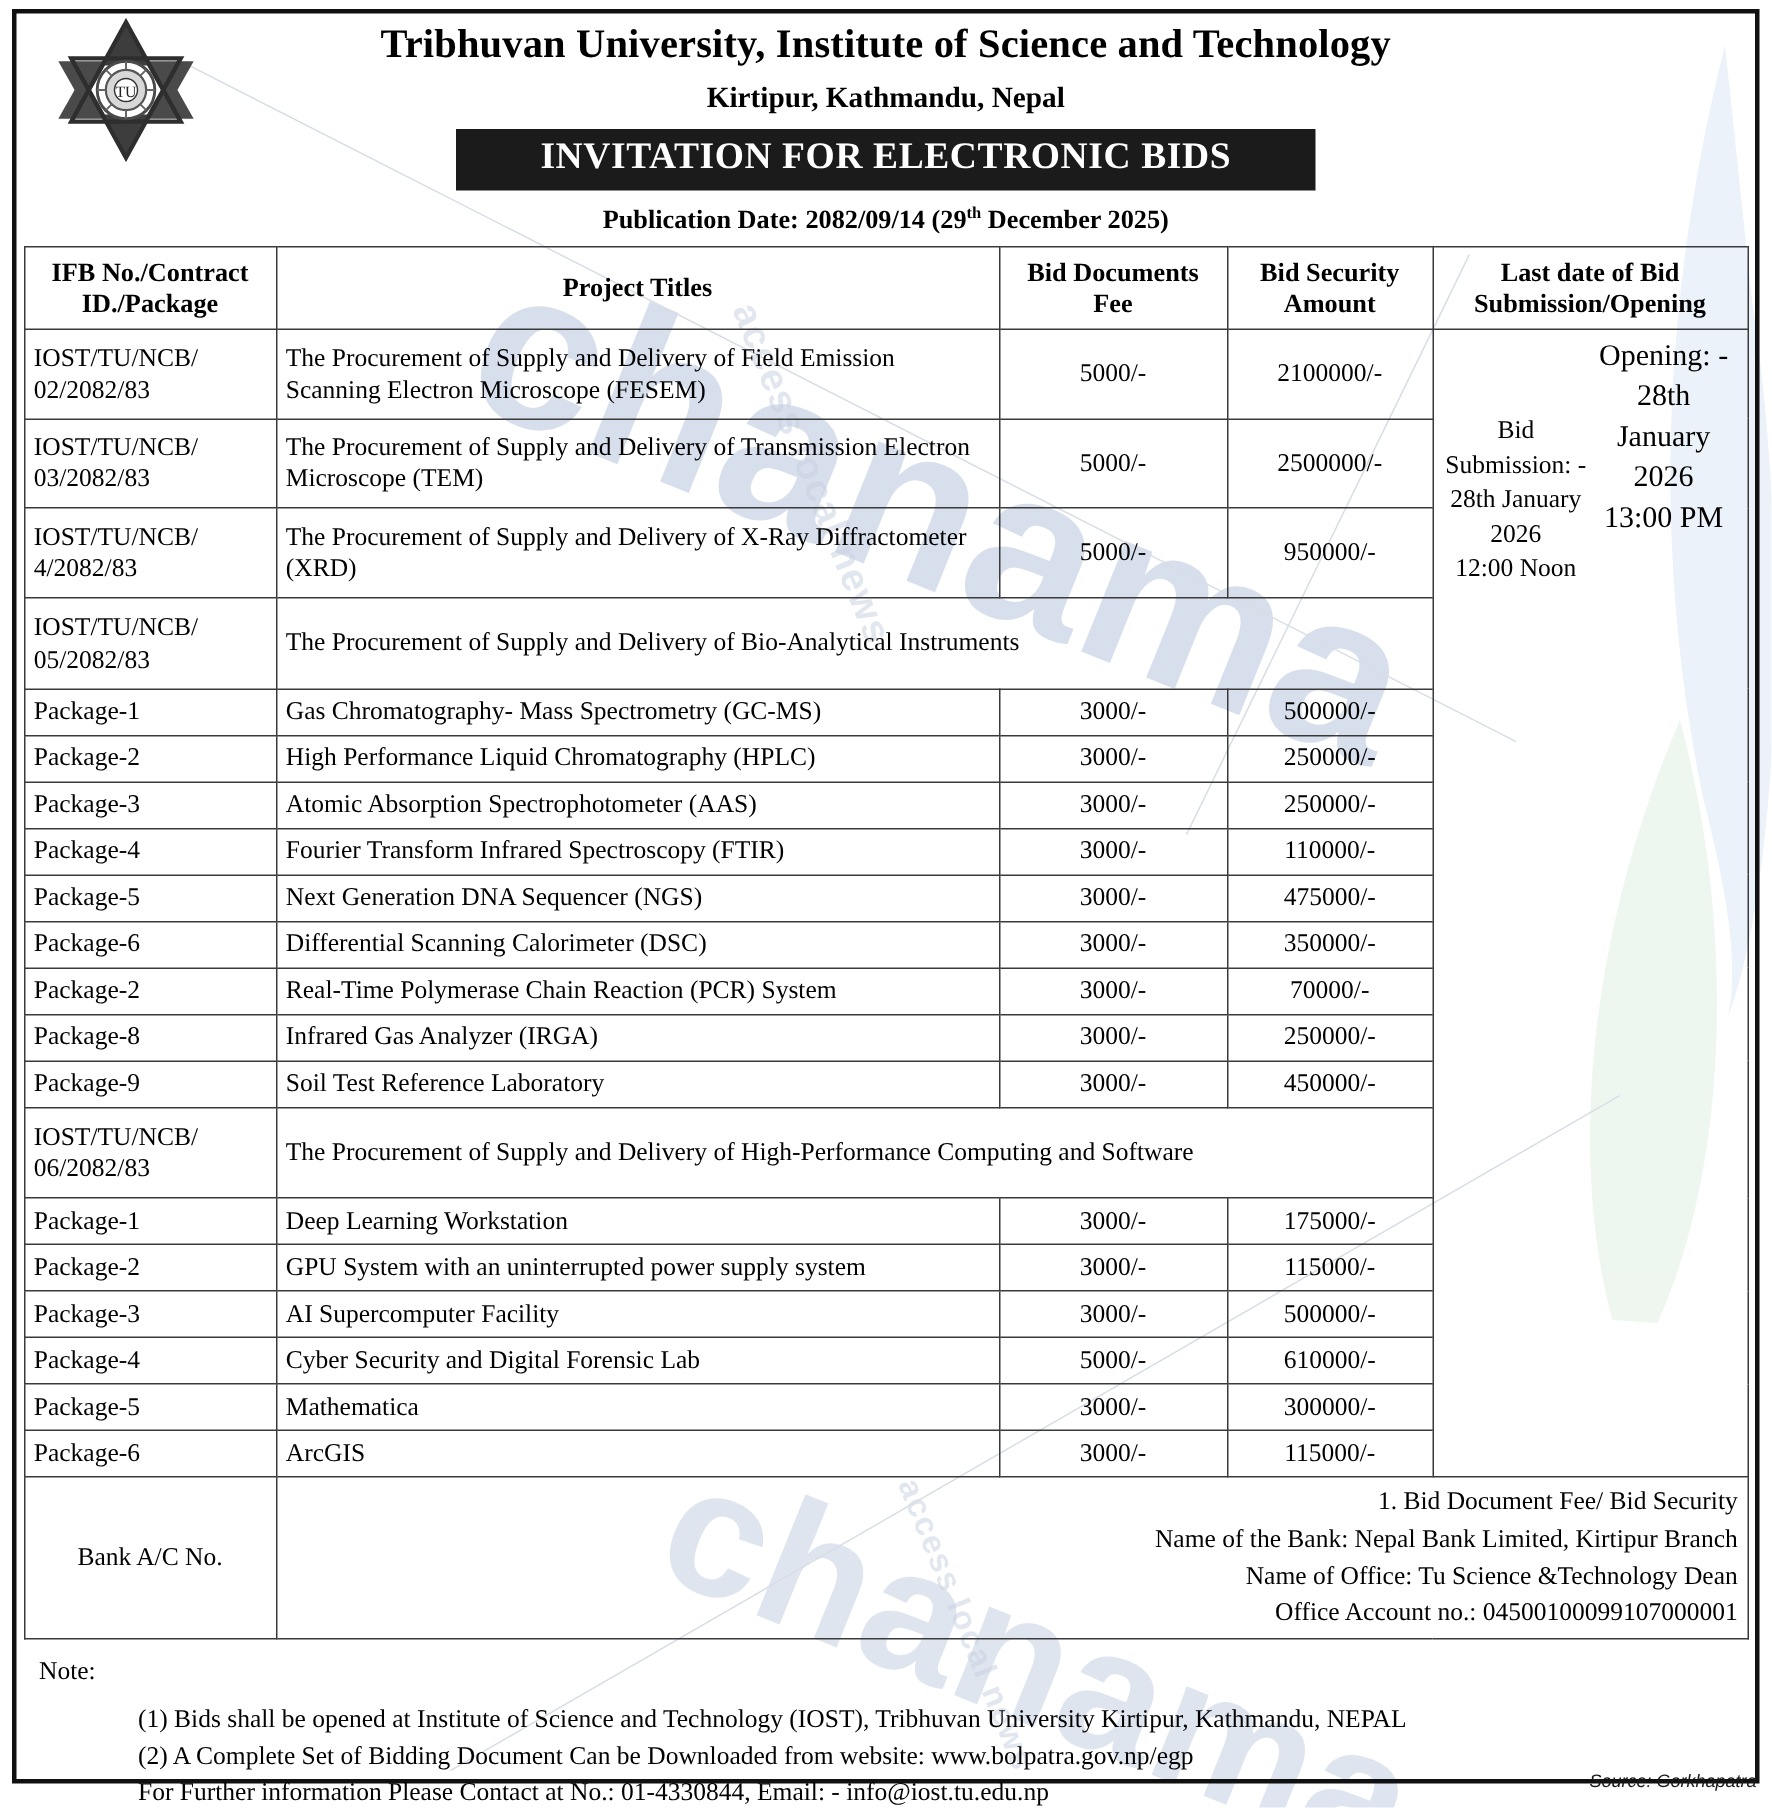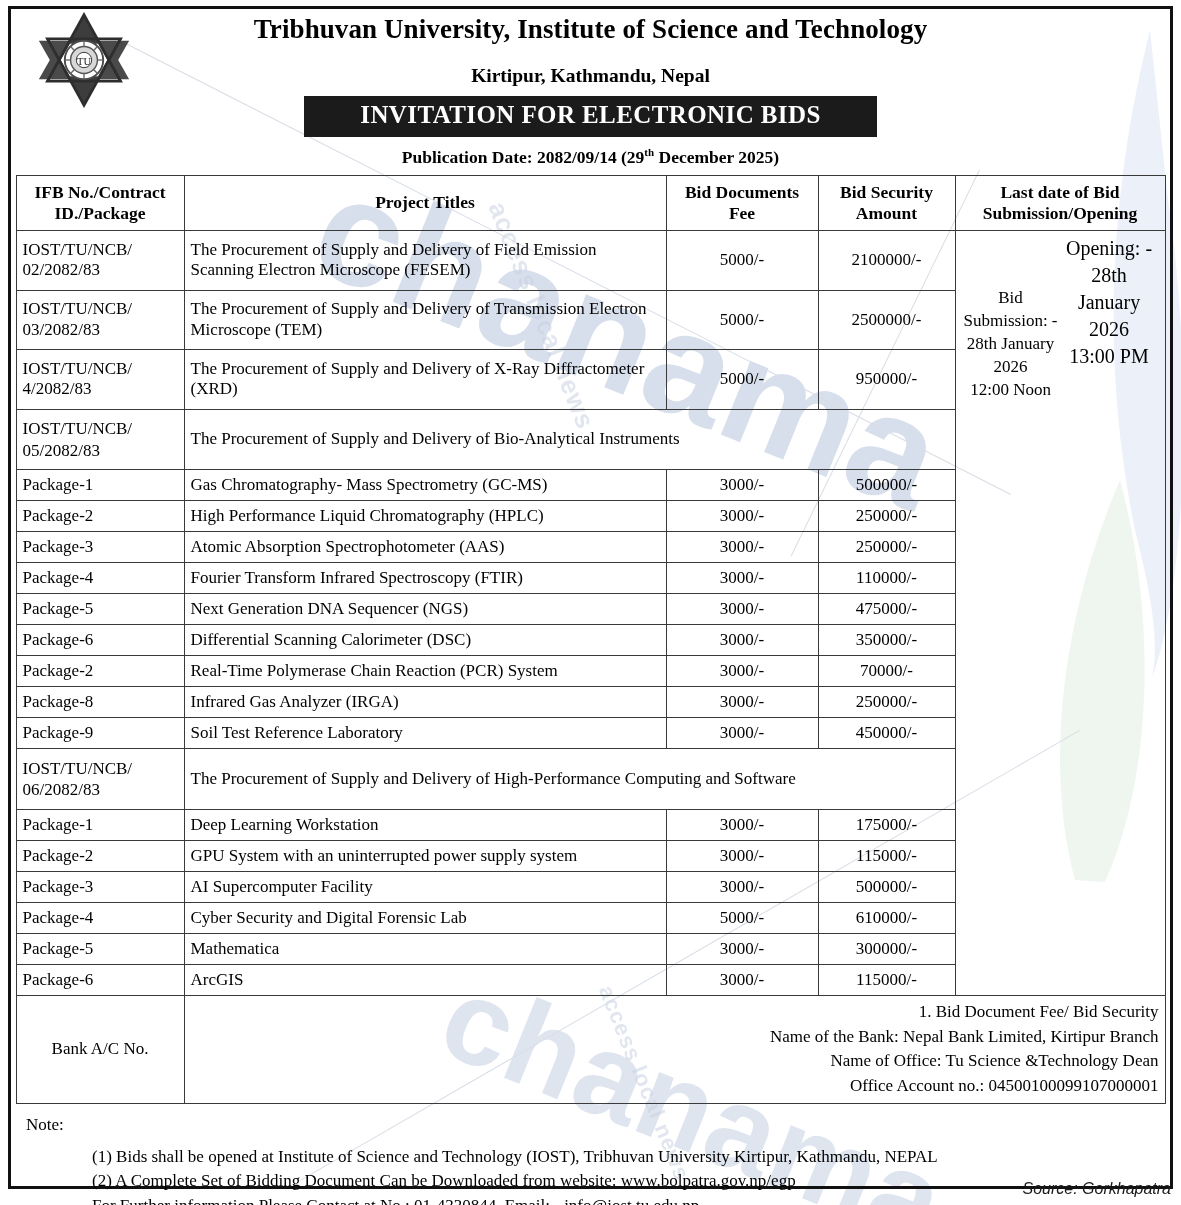--- a/index.html
+++ b/index.html
@@ -76,21 +76,21 @@
   .org-title {
     font-size: 27px;
     font-weight: bold;
     line-height: 1.15;
     letter-spacing: .1px;
   }
   .org-sub {
     font-size: 19.5px;
     font-weight: bold;
     line-height: 1.2;
-    margin-top: 19px;
+    margin-top: 9px;
   }
   .logo-wrap {
     position: absolute;
     left: 28px;
     top: 6px;
     width: 96px;
     height: 96px;
   }
   .banner-row { margin-top: 9px; }
   .banner {
@@ -187,21 +187,21 @@
   .notes-body { flex: 1; margin-top: 32px; }
   .notes-body div { white-space: nowrap; }
 
   
   .source {
     position: absolute;
     right: 10px;
     top: 1180px;
     font-family: "Liberation Sans", sans-serif;
     font-style: italic;
-    font-size: 16px;
+    font-size: 12px;
     color: #1a1a1a;
     z-index: 4;
   }
 </style>
 </head>
 <body>
 
 <div id="watermark">
   <div class="wm-text wm-a">chanama</div>
   <div class="wm-text wm-b">access local news</div>

